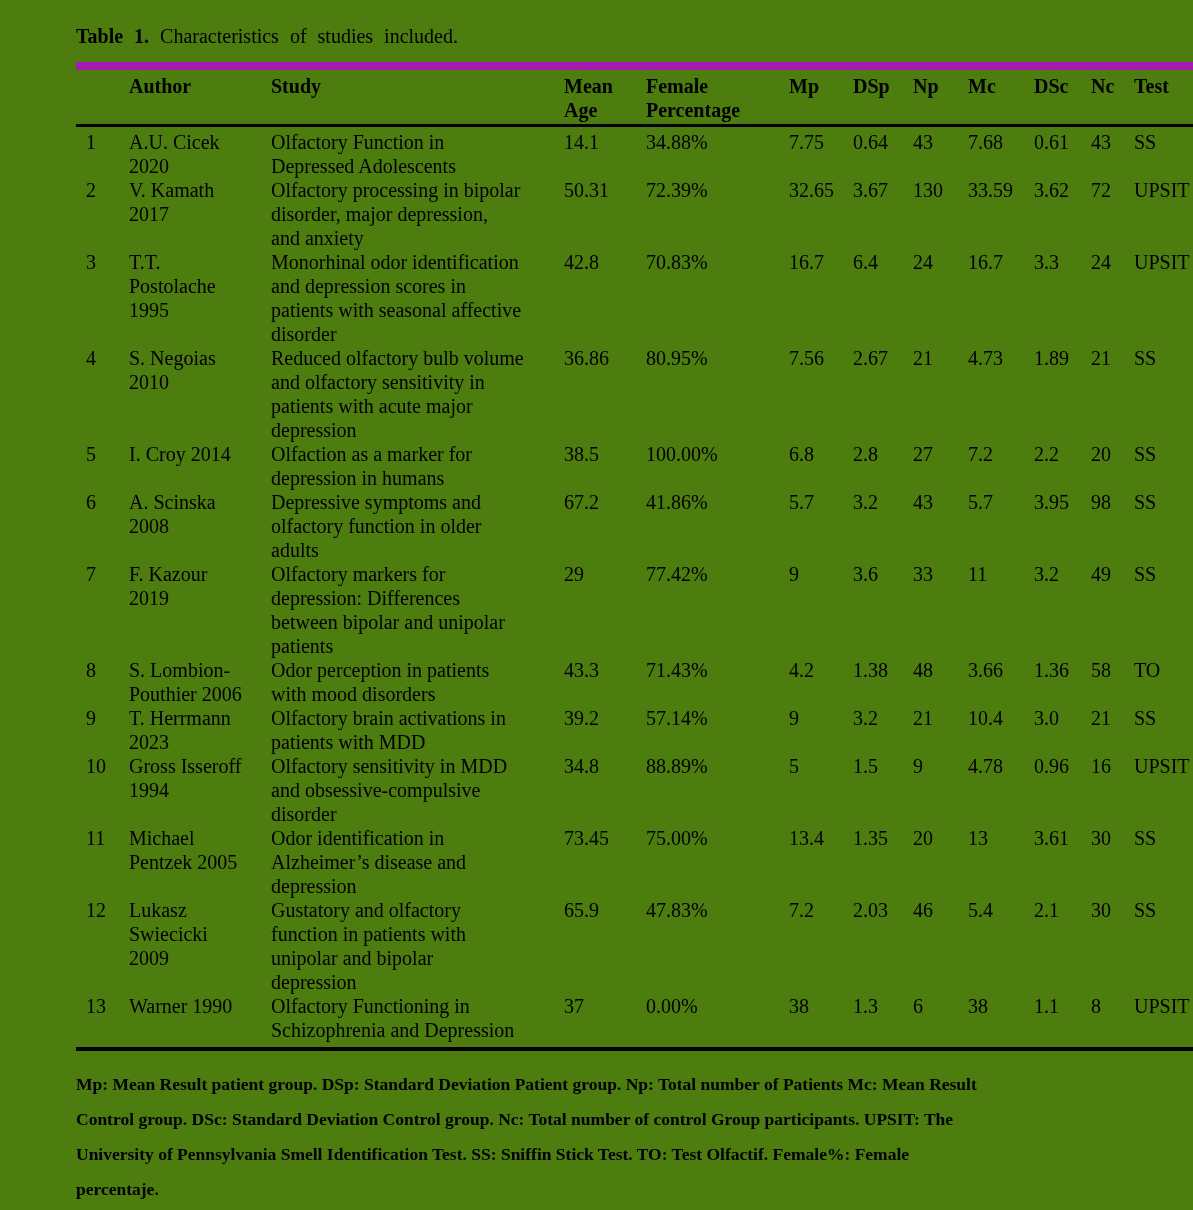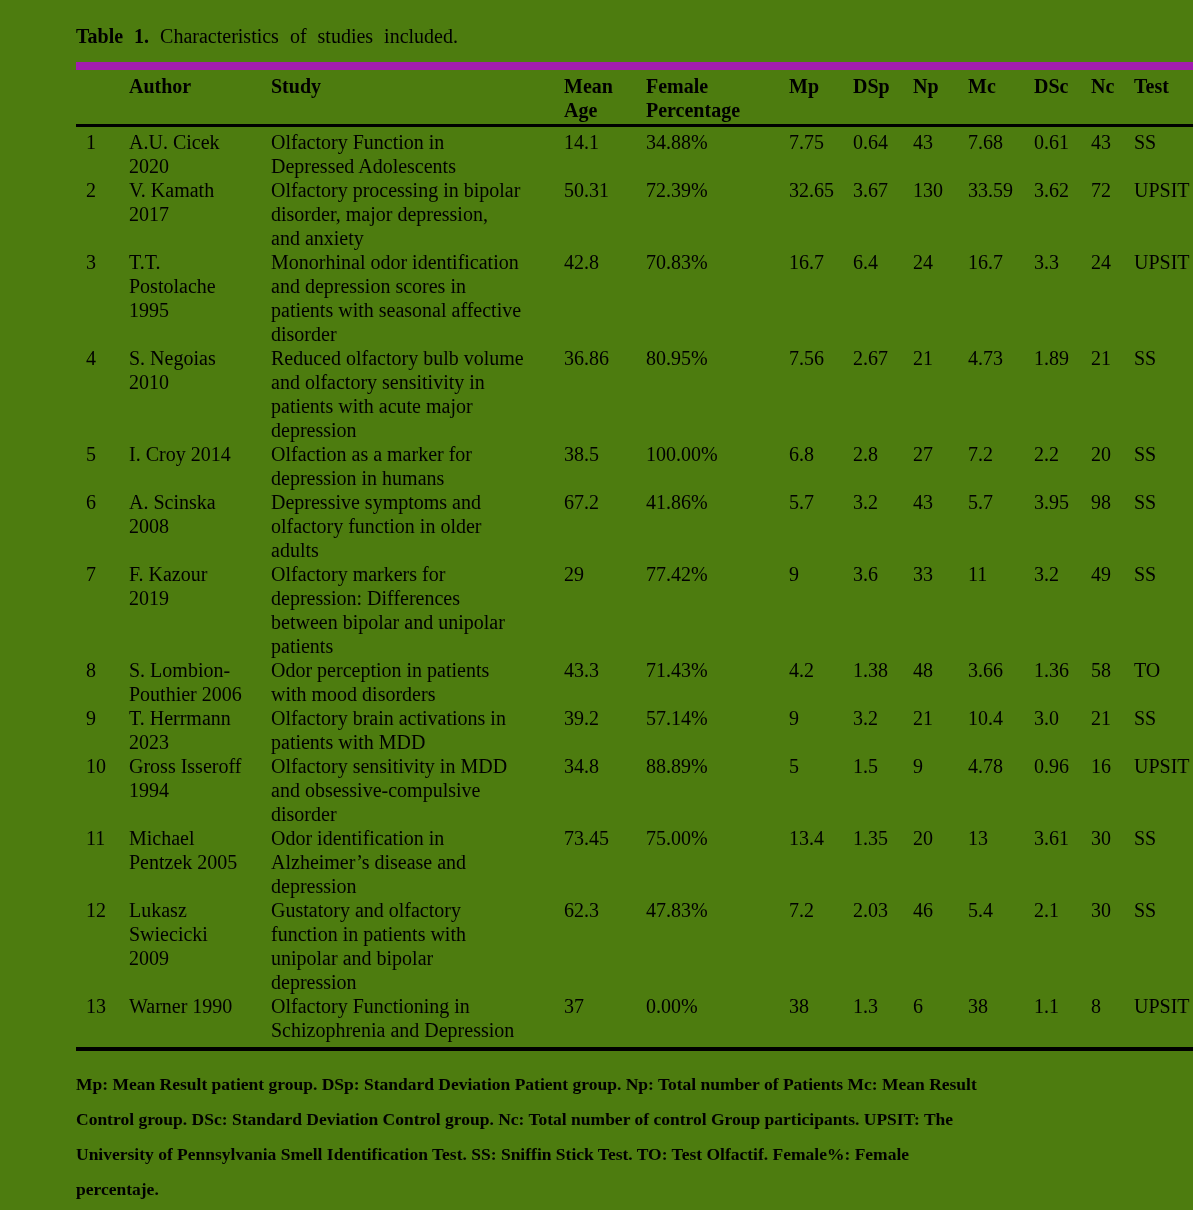--- a/index.html
+++ b/index.html
@@ -269,21 +269,21 @@
         </tr>
         <tr>
           <td>12</td>
           <td>Lukasz
 Swiecicki
 2009</td>
           <td>Gustatory and olfactory
 function in patients with
 unipolar and bipolar
 depression</td>
-          <td>62.3</td>
+          <td>65.9</td>
           <td>47.83%</td>
           <td>7.2</td>
           <td>2.03</td>
           <td>46</td>
           <td>5.4</td>
           <td>2.1</td>
           <td>30</td>
           <td>SS</td>
         </tr>
         <tr>

